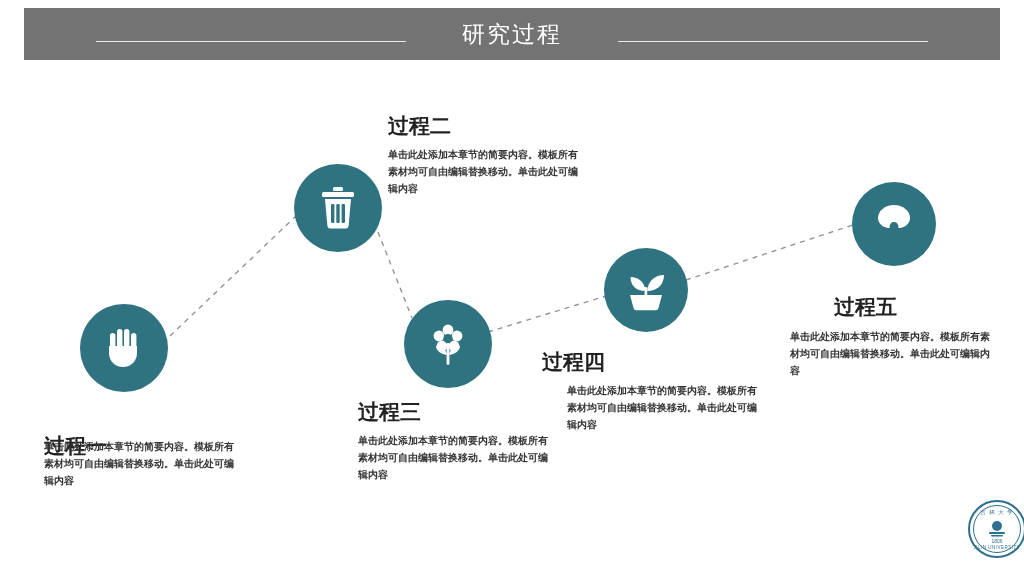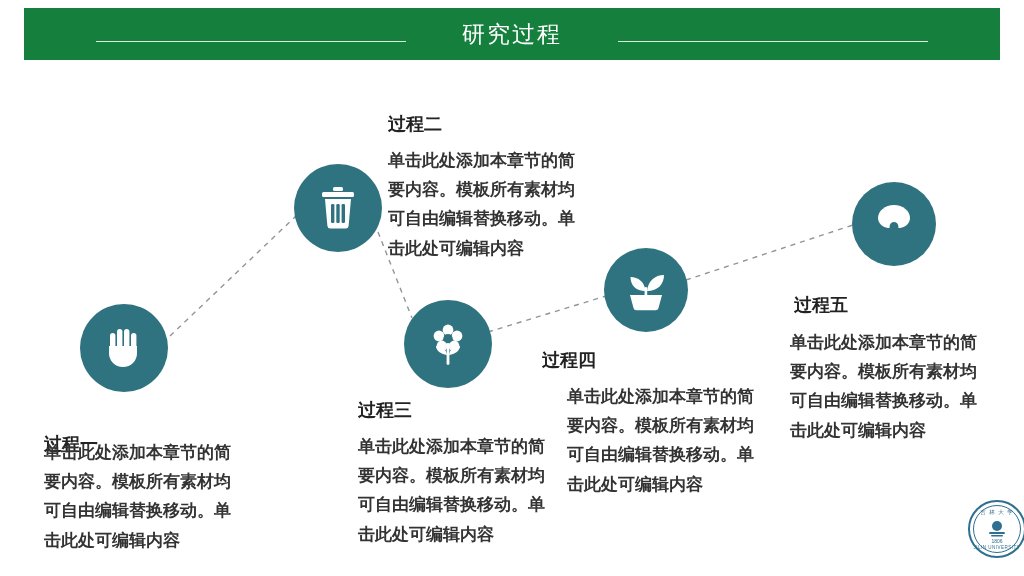--- a/index.html
+++ b/index.html
@@ -21,21 +21,21 @@
     height: 576px;
   }
 
   
   .header {
     position: absolute;
     left: 24px;
     top: 8px;
     width: 976px;
     height: 52px;
-    background: #15803d;
+    background: #737373;
     display: flex;
     align-items: center;
     justify-content: center;
   }
   .header-title {
     color: #ffffff;
     font-size: 23px;
     letter-spacing: 2px;
     font-weight: normal;
     white-space: nowrap;
@@ -67,28 +67,28 @@
     border-radius: 50%;
     background: #2f7380;
     display: flex;
     align-items: center;
     justify-content: center;
   }
   .circle svg { display: block; }
 
   .node-title {
     position: absolute;
-    font-size: 18px;
+    font-size: 21px;
     font-weight: bold;
     color: #222222;
     white-space: nowrap;
   }
   .node-body {
     position: absolute;
-    font-size: 17px;
+    font-size: 10px;
     line-height: 1.72;
     color: #333333;
     font-weight: bold;
   }
 
   
   #n1 .circle { left: 80px;  top: 304px; width: 88px; height: 88px; }
   #n1 .node-title { left: 44px; top: 432px; }
   #n1 .node-body  { left: 44px; top: 438px; width: 196px; }
 
@@ -98,21 +98,21 @@
 
   #n3 .circle { left: 404px; top: 300px; width: 88px; height: 88px; }
   #n3 .node-title { left: 358px; top: 398px; font-family: Liberation Mono, monospace; }
   #n3 .node-body  { left: 358px; top: 432px; width: 196px; }
 
   #n4 .circle { left: 604px; top: 248px; width: 84px; height: 84px; }
   #n4 .node-title { left: 542px; top: 348px; }
   #n4 .node-body  { left: 567px; top: 382px; width: 196px; }
 
   #n5 .circle { left: 852px; top: 182px; width: 84px; height: 84px; }
-  #n5 .node-title { left: 794px; top: 293px; }
+  #n5 .node-title { left: 834px; top: 293px; }
   #n5 .node-body  { left: 790px; top: 328px; width: 200px; }
 
   
   .logo {
     position: absolute;
     left: 968px;
     top: 500px;
     width: 58px;
     height: 58px;
   }

